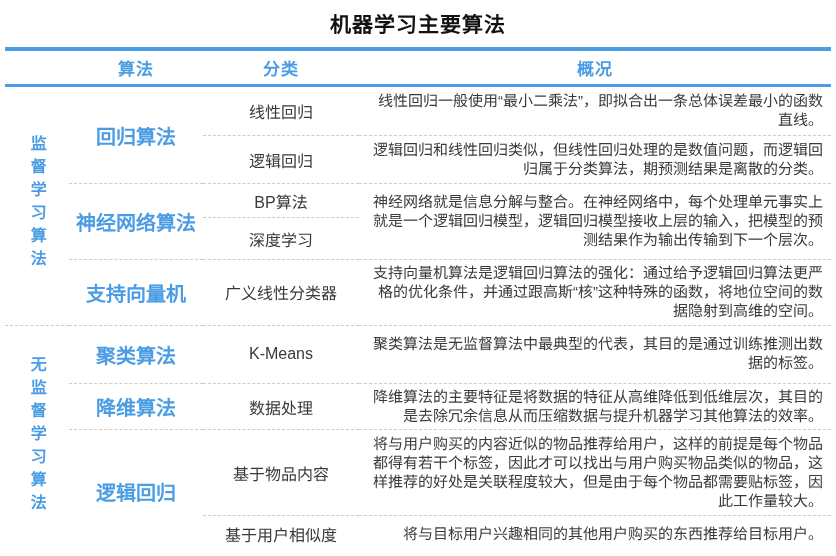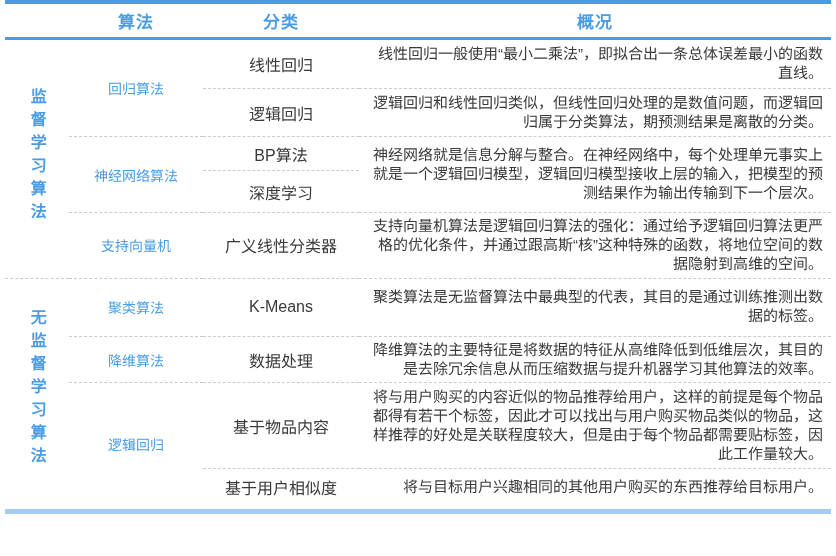--- a/index.html
+++ b/index.html
@@ -55,22 +55,22 @@
   .vtext {
     writing-mode: vertical-rl;
     text-orientation: upright;
     letter-spacing: 7px;
     display: inline-block;
     line-height: 1.1;
   }
   td.alg-cell {
     text-align: center;
     color: var(--accent, #4A9DE4);
-    font-size: 14px;
-    font-weight: 400;
+    font-size: 20px;
+    font-weight: 700;
   }
   td.cat-cell {
     text-align: center;
     color: var(--body_text, #3a3a3a);
     font-size: 16px;
   }
   td.ov-cell {
     color: var(--body_text, #3a3a3a);
     font-size: 15px;
     line-height: 1.26;
@@ -90,20 +90,21 @@
     height: 5px;
     background: var(--bottom_bar, #A5CDF1);
     margin: 4px 5px 0 5px;
   }
 </style>
 </head>
 <body>
 
 <div class="page">
 
+  <div class="title">机器学习主要算法</div>
 
   <table class="algo-table">
     <colgroup>
       <col class="c-group">
         <col class="c-alg">
         <col class="c-cat">
         <col>
     </colgroup>
     <thead>
       <tr>

